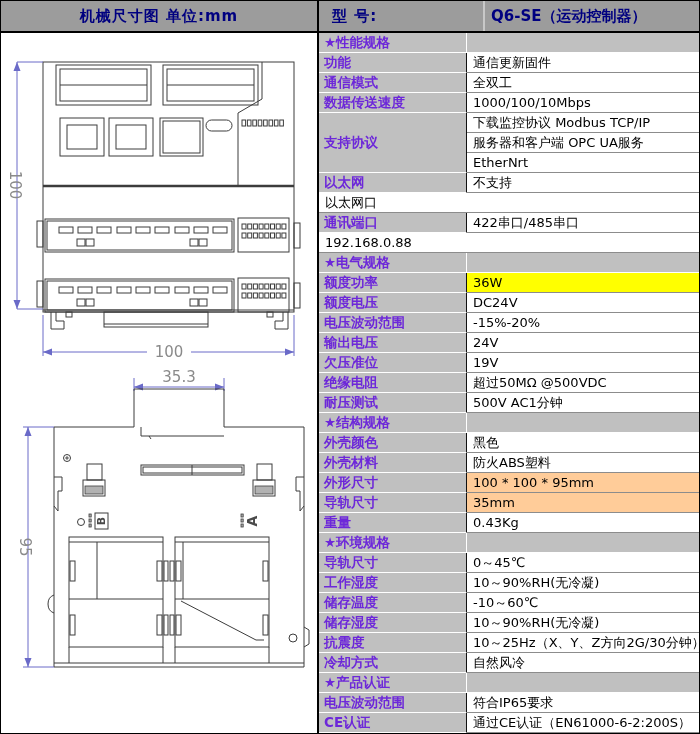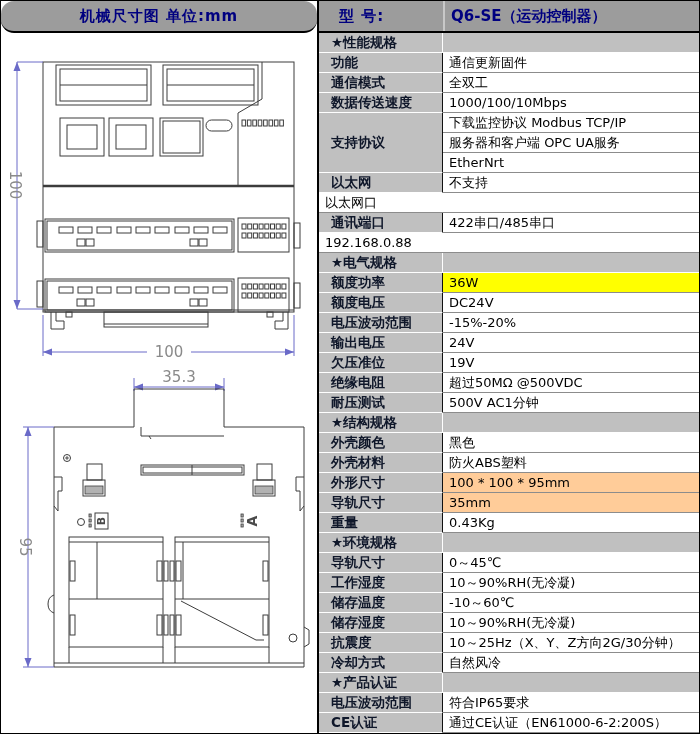--- a/index.html
+++ b/index.html
@@ -21,48 +21,48 @@
     display:flex; flex-direction:column;
     background:#fff;
   }
   .panel-header {
     height:32px; flex:none;
     background:#9c9c9c;
     border-bottom:2px solid #000;
     color:#000080; font-weight:bold; font-size:15px;
     display:flex; align-items:center;
   }
-  .left-panel .panel-header { justify-content:center; letter-spacing:1px;border-radius:13px; }
+  .left-panel .panel-header { justify-content:center; letter-spacing:1px; }
   .diagram-area { flex:1; position:relative; }
   .diagram-area svg { display:block; }
 
   
   .right-panel { flex:1; display:flex; flex-direction:column; background:#c0c0c0; }
   .right-panel .panel-header { padding:0; }
   .model-label-cell {
-    width:124px; flex:none; height:100%;
-    display:flex; align-items:center; padding-left:20px;
+    width:164px; flex:none; height:100%;
+    display:flex; align-items:center; padding-left:13px;
     letter-spacing:1px;
   }
   .model-value-cell {
     flex:1; height:100%;
     display:flex; align-items:center; padding-left:6px;
     border-left:2px solid #c8c8c8;
     color:#000080; font-weight:bold; font-size:15px;
   }
 
   .spec-table-body { flex:1; display:flex; flex-direction:column; }
   .spec-row { display:flex; flex:none; }
   .spec-label {
-    width:124px; flex:none;
+    width:148px; flex:none;
     background:#c0c0c0;
     border-right:1px solid #111;
     border-bottom:1px solid #fff;
-    color:#0f172a; font-weight:bold; font-size:13.5px;
-    padding-left:12px;
+    color:#6d28d9; font-weight:bold; font-size:13.5px;
+    padding-left:5px;
     display:flex; align-items:center;
     white-space:nowrap; overflow:hidden;
   }
   .spec-values { flex:1; display:flex; flex-direction:column; }
   .value-line {
     height:20px; flex:none;
     line-height:19px;
     background:#fff;
     border-bottom:1px solid #8c8c8c;
     padding-left:6px;

